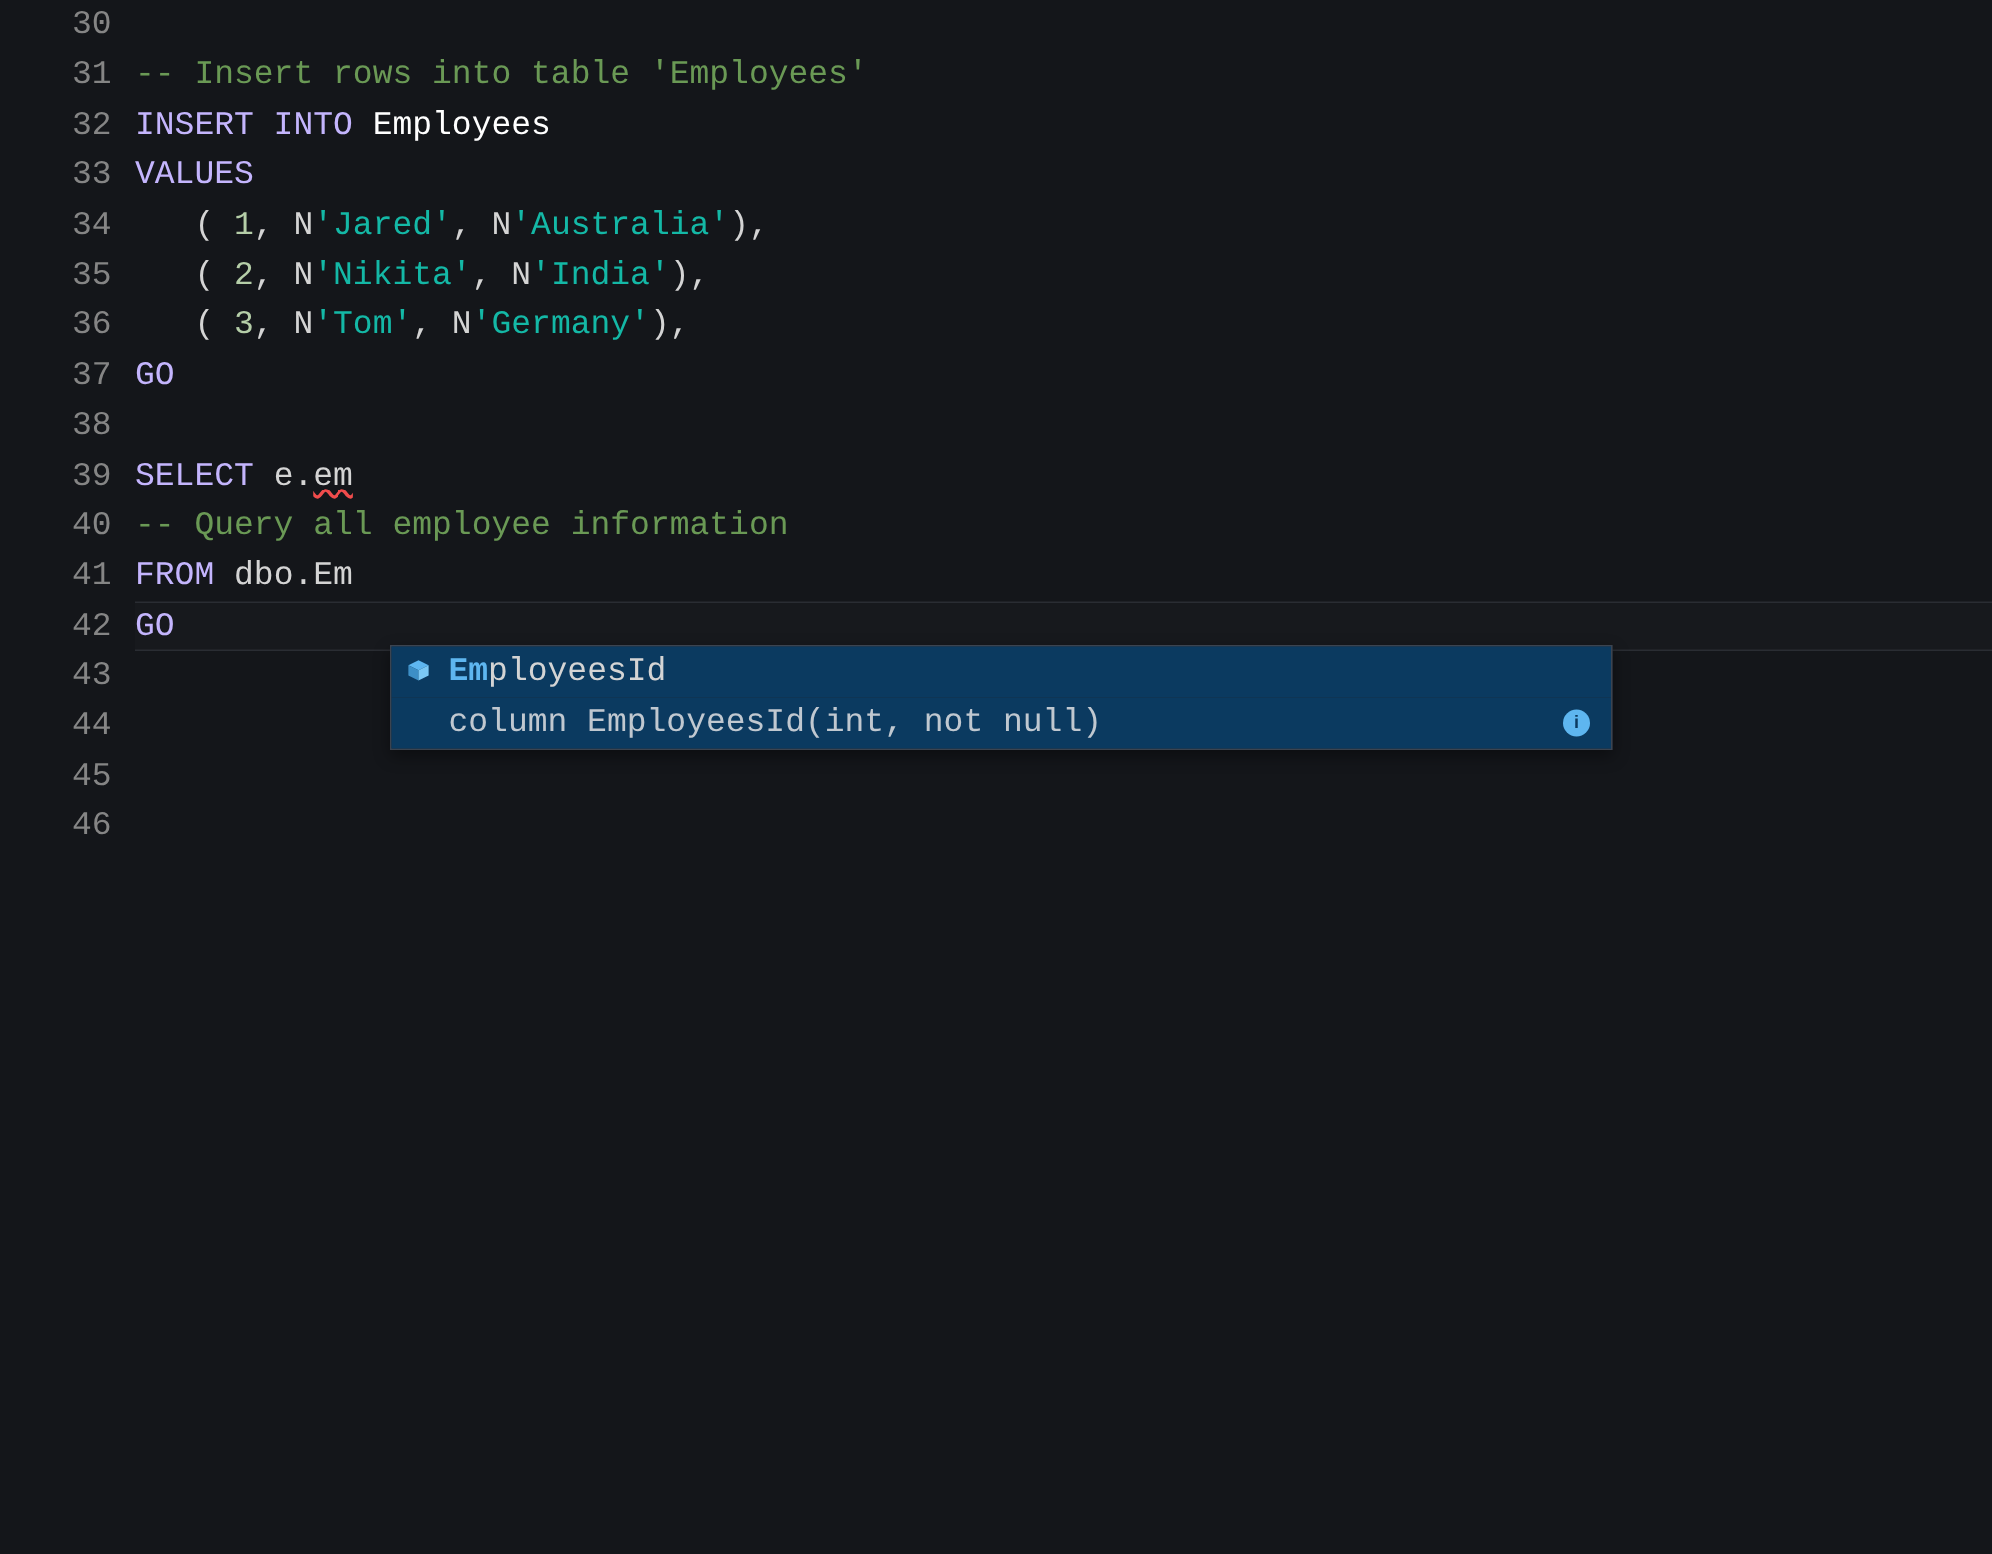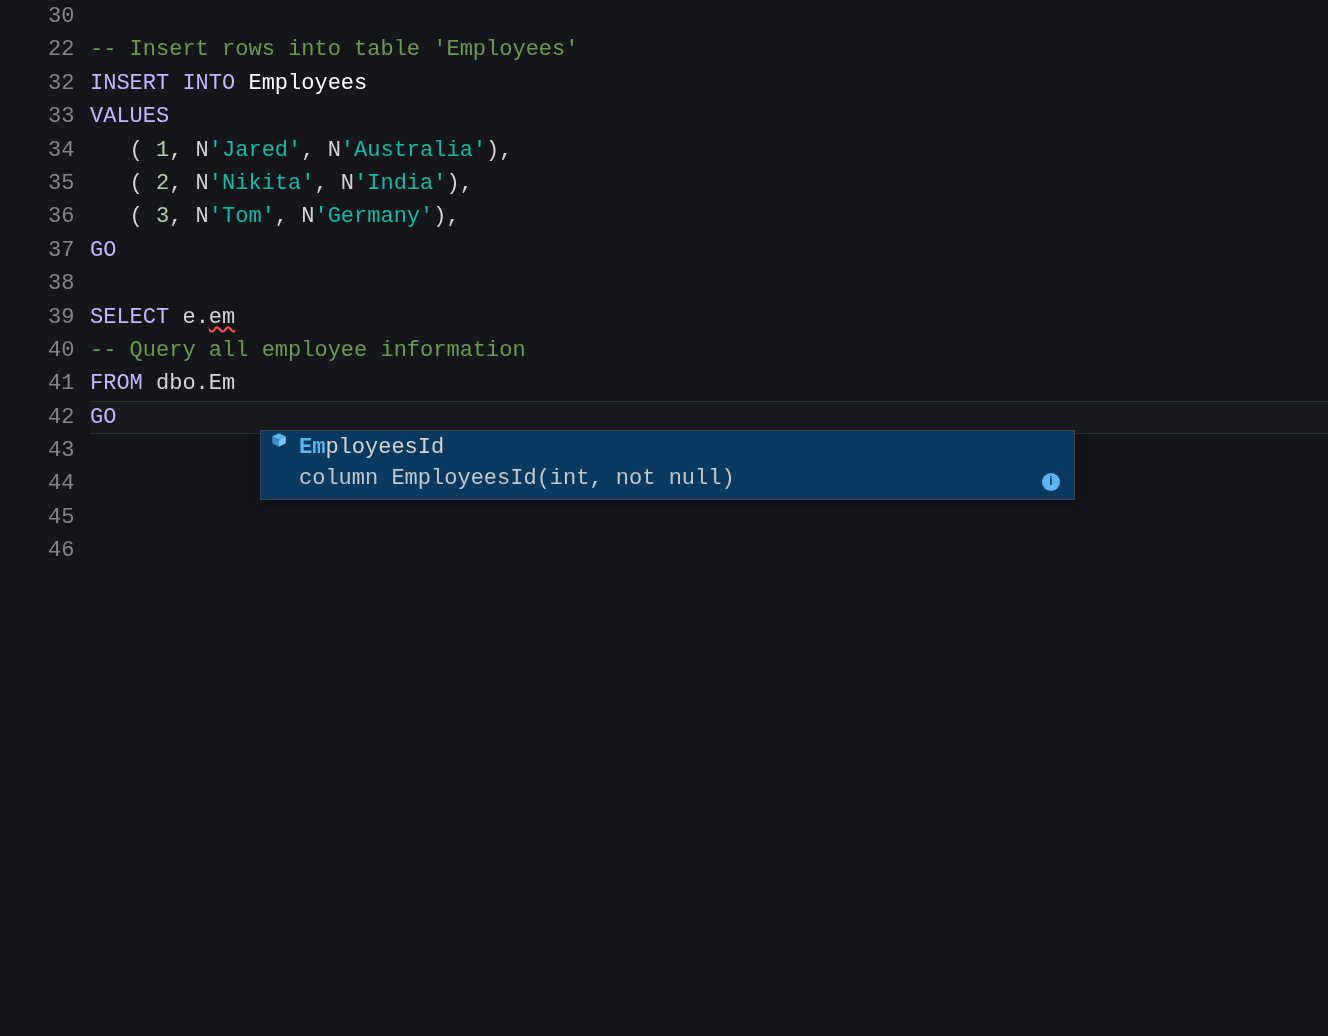--- a/index.html
+++ b/index.html
@@ -52,43 +52,43 @@
       top:calc(33.4px * 13 - 4px);
       left:170px;
       width:815px;
       background:#1f2730;
       border:1px solid #3c4450;
       box-shadow:0 4px 10px rgba(0,0,0,0.4);
       z-index:10;
     }
     .is-row{
       display:flex;
-      align-items:flex-start;
+      align-items:center;
       height:34px;
       padding:0 8px;
       position:relative;
     }
     .is-row.selected{
       background:#0b3a60;
     }
     .is-icon{
       width:20px; height:20px;
       margin-right:10px;
       display:flex; align-items:center; justify-content:center;
       flex-shrink:0;
     }
     .is-label{
       color:#d4d4d4;
     }
     .is-match{ color:#5EB6F0; font-weight:bold; }
     .is-detail-row{
       display:flex;
-      align-items:flex-end;
+      align-items:flex-start;
       height:34px;
-      padding:0 8px 4px 38px;
+      padding:0 8px 16px 38px;
       background:#0b3a60;
       color:#c0c8d0;
       position:relative;
     }
     .info-icon{
       position:absolute;
       right:14px;
       top:50%;
       transform:translateY(-50%);
       width:18px;height:18px;
@@ -100,21 +100,21 @@
       font-family:Arial,sans-serif;
       font-weight:bold;
     }
   </style>
 </head>
 <body>
 
 <div class="editor">
   <div class="gutter">
     <div class="gln">30</div>
-    <div class="gln">22</div>
+    <div class="gln">31</div>
     <div class="gln">32</div>
     <div class="gln">33</div>
     <div class="gln">34</div>
     <div class="gln">35</div>
     <div class="gln">36</div>
     <div class="gln">37</div>
     <div class="gln">38</div>
     <div class="gln">39</div>
     <div class="gln">40</div>
     <div class="gln">41</div>

